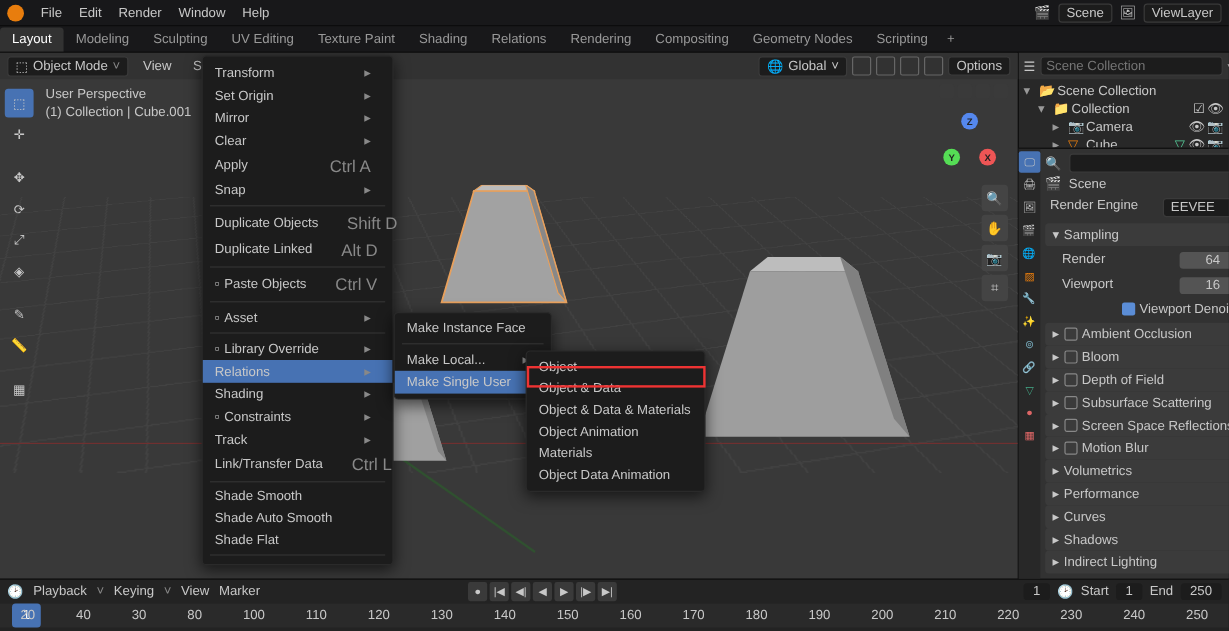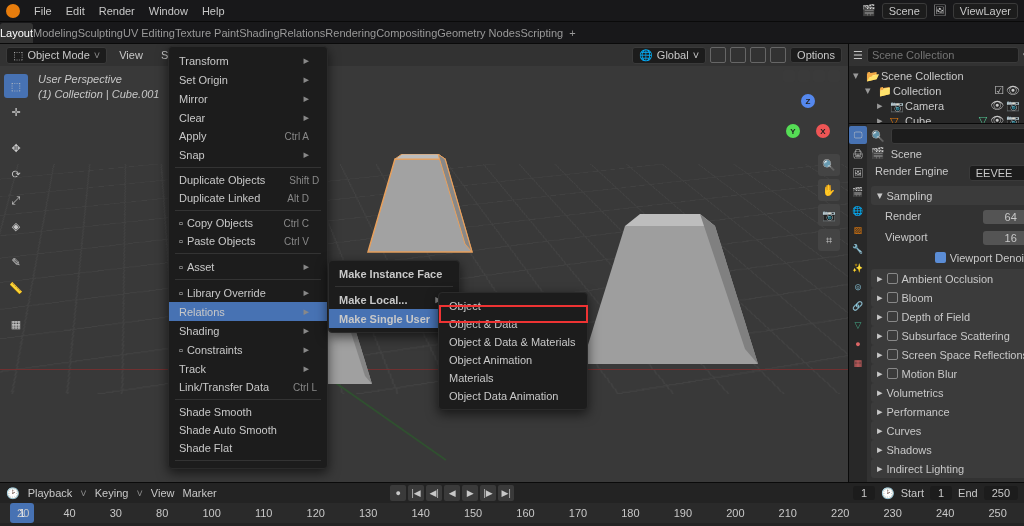--- a/index.html
+++ b/index.html
@@ -3,21 +3,21 @@
 <meta charset="utf-8">
 <style>
 *{margin:0;padding:0;box-sizing:border-box;font-family:sans-serif;font-size:11px;color:#c8c8c8;}
 body{background:#1a1a1a;width:1024px;height:526px;overflow:hidden;position:relative;}
 .topbar{height:22px;background:#18181a;display:flex;align-items:center;padding:0 6px;border-bottom:1px solid #0a0a0a;}
 .topbar .logo{width:14px;height:14px;border-radius:50%;background:#e87d0d;margin-right:8px;}
 .topbar .menu{display:flex;gap:2px;}
 .topbar .menu span{padding:2px 6px;cursor:pointer;}
 .topbar .right{margin-left:auto;display:flex;align-items:center;gap:6px;}
 .workspace-tabs{height:22px;background:#18181a;display:flex;align-items:center;border-bottom:1px solid #0a0a0a;}
-.workspace-tabs .ws{padding:4px 0;cursor:pointer;color:#999;}
+.workspace-tabs .ws{padding:4px 10px;cursor:pointer;color:#999;}
 .workspace-tabs .ws.active{background:#323232;color:#fff;border-radius:3px 3px 0 0;}
 .scene-box{background:#1c1c1c;padding:1px 6px;border-radius:3px;border:1px solid #3a3a3a;}
 .main{display:flex;height:438px;}
 .left-tools{width:28px;background:#323232;display:flex;flex-direction:column;align-items:center;padding-top:4px;gap:2px;}
 .left-tools .tool{width:24px;height:24px;border-radius:3px;display:flex;align-items:center;justify-content:center;cursor:pointer;}
 .left-tools .tool.active{background:#4772b3;}
 .left-tools .sep{height:8px;}
 .viewport{flex:1;position:relative;background:#393939;overflow:hidden;}
 .vp-header{height:22px;background:#323232;display:flex;align-items:center;padding:0 6px;gap:6px;}
 .vp-header .menu-item{padding:2px 6px;cursor:pointer;}
@@ -35,21 +35,21 @@
 .axis-y{position:absolute;left:38%;top:180px;width:2px;height:300px;background:#305030;transform:rotate(-55deg);}
 .shape{position:absolute;}
 .shape svg{display:block;}
 .shape1{left:360px;top:110px;}
 .shape2{left:570px;top:170px;}
 .shape3{left:290px;top:270px;}
 .ctx-menu{position:absolute;background:#1c1c1c;border:1px solid #2a2a2a;border-radius:4px;box-shadow:0 4px 12px rgba(0,0,0,0.6);padding:4px 0;}
 .ctx-menu .item{padding:3px 18px 3px 10px;display:flex;align-items:center;justify-content:space-between;gap:24px;cursor:pointer;white-space:nowrap;}
 .ctx-menu .item.active{background:#4772b3;}
 .ctx-menu .sep{height:1px;background:#333;margin:3px 6px;}
-.ctx-menu .kb{color:#888;font-size:10px;}
+.ctx-menu .kb{color:#888;font-size:14px;}
 .ctx-menu .arrow{color:#888;}
 .highlight-box{position:absolute;border:2px solid #e33;z-index:100;pointer-events:none;}
 .h-icons{position:absolute;top:26px;right:8px;display:flex;gap:3px;}
 .h-icons .ic{width:12px;height:12px;background:#3a3a3a;border-radius:2px;}
 .vside-icons{position:absolute;top:110px;right:8px;display:flex;flex-direction:column;gap:3px;}
 .vside-icons .ic{width:22px;height:22px;background:#444;border-radius:3px;display:flex;align-items:center;justify-content:center;}
 .outliner{width:176px;background:#282828;display:flex;flex-direction:column;border-left:1px solid #0a0a0a;}
 .outliner-hdr{height:22px;background:#323232;display:flex;align-items:center;padding:0 4px;gap:4px;}
 .outliner-hdr input{flex:1;background:#1c1c1c;border:1px solid #3a3a3a;border-radius:3px;padding:1px 4px;color:#c8c8c8;}
 .tree{flex:1;overflow:hidden;padding:2px 0;}
@@ -156,21 +156,21 @@
       <div class="tool">⟳</div>
       <div class="tool">⤢</div>
       <div class="tool">◈</div>
       <div class="sep"></div>
       <div class="tool">✎</div>
       <div class="tool">📏</div>
       <div class="sep"></div>
       <div class="tool">▦</div>
     </div>
 
-    <div class="vp-overlay" style="left:38px;font-style:italic;">
+    <div class="vp-overlay" style="left:38px;">
       <div>User Perspective</div>
       <div>(1) Collection | Cube.001</div>
     </div>
 
     <div class="grid"></div>
     <div class="axis-x"></div>
     <div class="axis-y"></div>
 
     <div class="shape shape1">
       <svg width="120" height="130" viewBox="0 0 120 130">
@@ -234,24 +234,20 @@
         <div class="item">
           <span><span>Duplicate Objects</span></span>
           <span class="kb">Shift D</span>
         </div>
         <div class="item">
           <span><span>Duplicate Linked</span></span>
           <span class="kb">Alt D</span>
         </div>
         <div class="sep"></div>
         <div class="item">
-          <span><span style="margin-right: 4px;">▫</span><span>Copy Objects</span></span>
-          <span class="kb">Ctrl C</span>
-        </div>
-        <div class="item">
           <span><span style="margin-right: 4px;">▫</span><span>Paste Objects</span></span>
           <span class="kb">Ctrl V</span>
         </div>
         <div class="sep"></div>
         <div class="item">
           <span><span style="margin-right: 4px;">▫</span><span>Asset</span></span>
           <span class="arrow">▸</span>
         </div>
         <div class="sep"></div>
         <div class="item">
@@ -286,21 +282,21 @@
         <div class="item">
           <span><span>Shade Auto Smooth</span></span>
           <span></span>
         </div>
         <div class="item">
           <span><span>Shade Flat</span></span>
           <span></span>
         </div>
         <div class="sep"></div>
       </div>
-    <div class="ctx-menu" id="rel-menu" style="left:328px;top:216px;width:132px;font-weight:bold;">
+    <div class="ctx-menu" id="rel-menu" style="left:328px;top:216px;width:132px;">
         <div class="item">
           <span><span>Make Instance Face</span></span>
           <span></span>
         </div>
         <div class="sep"></div>
         <div class="item">
           <span><span>Make Local...</span></span>
           <span class="arrow">▸</span>
         </div>
         <div class="item active">

